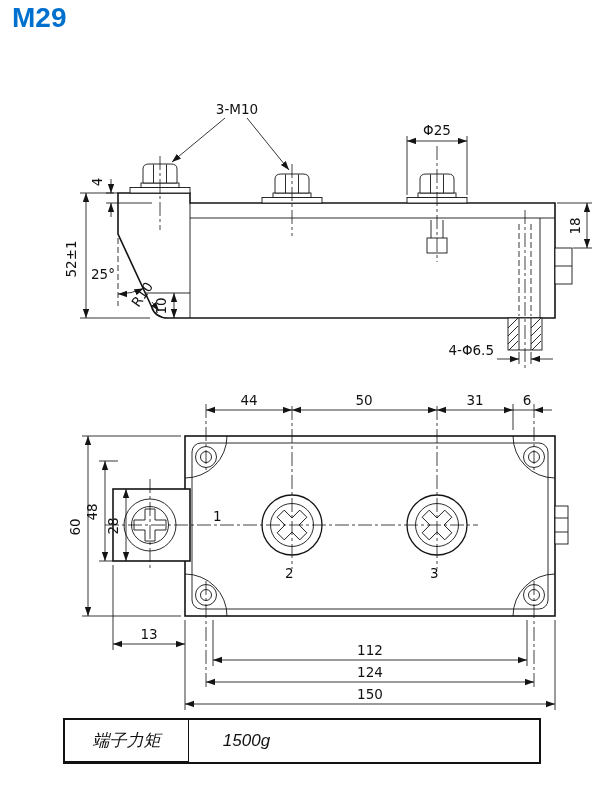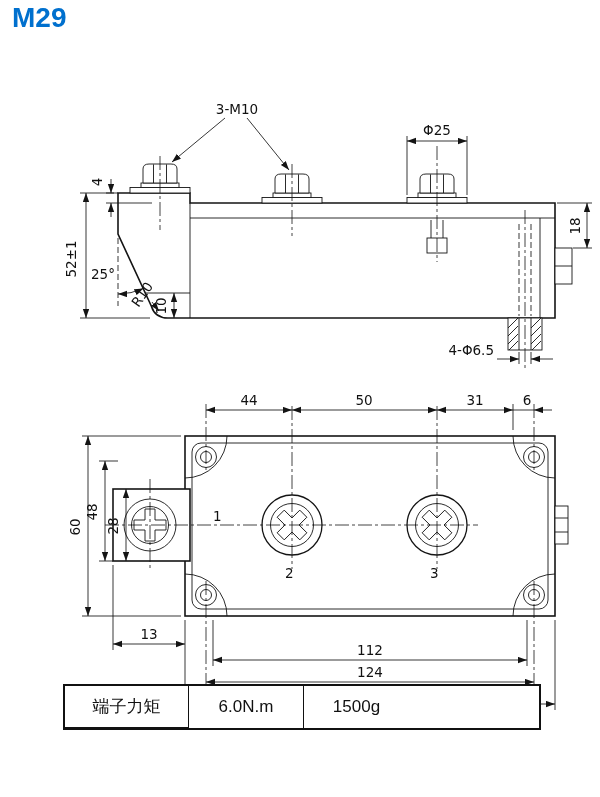--- a/index.html
+++ b/index.html
@@ -10,23 +10,23 @@
   
   .ol{stroke:#141414;stroke-width:1.6;fill:none}
   .ol2{stroke:#141414;stroke-width:1.3;fill:none}
   .th{stroke:#141414;stroke-width:0.9;fill:none}
   .dim{stroke:#141414;stroke-width:0.85;fill:none}
   .dash{stroke:#141414;stroke-width:0.85;fill:none;stroke-dasharray:6 3}
   .cl{stroke:#141414;stroke-width:0.8;fill:none;stroke-dasharray:14 3 3 3}
   .wf{fill:#fff}
   text.d{font-family:"DejaVu Sans",sans-serif;font-size:13.5px;fill:#111;stroke:none}
   
-  .spec-table{position:absolute;left:63px;top:684px;display:grid;
+  .spec-table{position:absolute;left:63px;top:718px;display:grid;
               grid-template-columns:124px 115px 105px 130px;grid-auto-rows:42px;
-              border:2px solid #111;background:#fff;}
+              border:2px solid #111;background:#fff;font-style:italic;}
   .cell{display:flex;align-items:center;justify-content:center;font-size:17px;
         border-right:1.4px solid #111;border-bottom:1.4px solid #111;}
   .cell.cr{border-right:none}
   .cell.rb{border-bottom:none}
 </style>
 </head>
 <body>
 
 <div class="stage">
 
@@ -179,17 +179,16 @@
       <line class="dim" x1="185" y1="666" x2="555" y2="666" marker-start="url(#arr)" marker-end="url(#arr)"></line>
       <text class="d" x="149" y="601" text-anchor="middle">13</text>
       <text class="d" x="370" y="617" text-anchor="middle">112</text>
       <text class="d" x="370" y="639" text-anchor="middle">124</text>
       <text class="d" x="370" y="661" text-anchor="middle">150</text>
     </g>
   </svg>
 
   <div class="spec-table">
     <div class="cell">端子力矩</div>
-    <div class="cell rb">6.0N.m</div>
     <div class="cell cr rb">1500g</div>
   </div>
 
 </div>
 
 </body></html>

